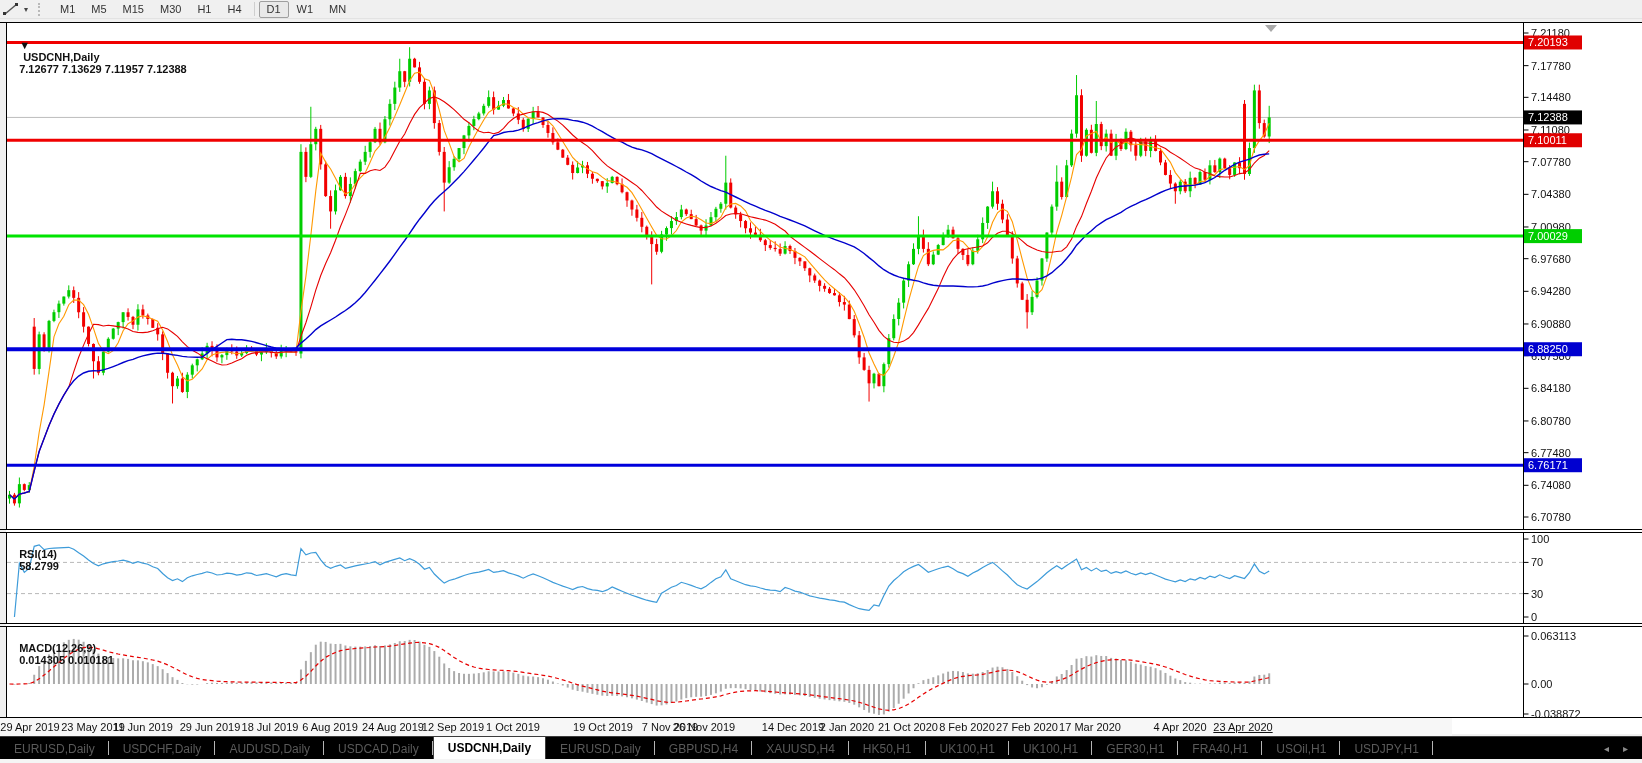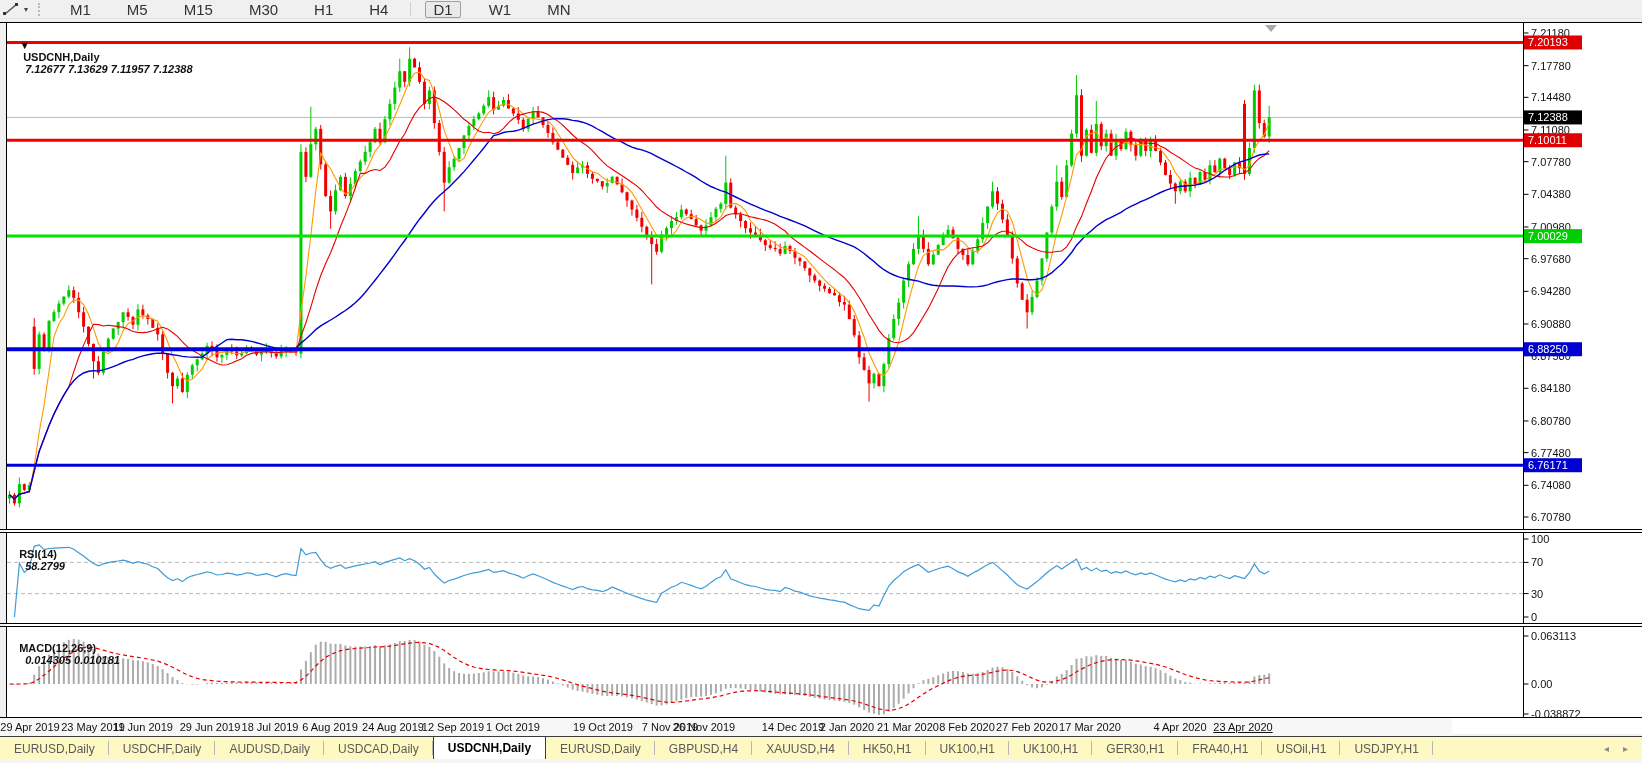--- a/index.html
+++ b/index.html
@@ -7,34 +7,34 @@
     width:1642px;height:763px;position:relative;overflow:hidden;
     background:#f0f0f0;font-family:"Liberation Sans",sans-serif;
     -webkit-font-smoothing:antialiased;
   }
   
   #toolbar{position:absolute;left:0;top:0;width:1642px;height:18px;background:#f0f0f0;
     border-bottom:1px solid #e3e3e3;display:flex;align-items:center;}
   #toolbar .tool-icon{display:flex;align-items:center;margin-left:2px;cursor:pointer;}
   #toolbar .caret{font-size:8px;color:#444;margin-left:2px;}
   #toolbar .grip{width:4px;height:13px;border-left:2px dotted #b9b9b9;margin:0 8px 0 10px;}
-  .tf-btn{font-size:15px;color:#333;padding:1px 7px;margin:0 10px;border:1px solid transparent;
+  .tf-btn{font-size:11px;color:#333;padding:1px 7px;margin:0 0;border:1px solid transparent;
     border-radius:2px;cursor:pointer;line-height:13px;}
   .tf-btn.active{background:#e9e9e9;border:1px solid #9f9f9f;}
   .tb-sep{width:1px;height:14px;background:#cfcfcf;margin:0 4px;}
   
   .panel-svg{position:absolute;left:0;}
   #chart-bg{position:absolute;left:6px;top:22px;width:1636px;height:712px;background:#ffffff;}
   .panel-header{position:absolute;left:13px;font-size:11px;font-weight:700;color:#111;z-index:5;white-space:pre;}
-  .panel-header .val{font-weight:700;margin-left:6px;font-style:italic;}
+  .panel-header .val{font-weight:700;margin-left:0;}
   
   #date-axis{position:absolute;left:0;top:718px;width:1452px;height:18px;background:#f7f7f7;}
   .date-label{position:absolute;top:3px;transform:translateX(-50%);font-size:11px;color:#111;white-space:nowrap;}
   
-  #tab-bar{position:absolute;left:0;top:736px;width:1642px;height:23px;background:#fef9c3;
+  #tab-bar{position:absolute;left:0;top:736px;width:1642px;height:23px;background:#000000;
     border-top:1px solid #3c3c3c;display:flex;align-items:stretch;}
   .tab{font-size:12px;color:#5a5a5a;padding:0 14px;display:flex;align-items:center;cursor:pointer;position:relative;}
   .tab:not(.active):after{content:"";position:absolute;right:0;top:4px;height:14px;width:1px;background:#b5b5b5;}
   .tab.active{background:#ffffff;color:#000;border:1px solid #3c3c3c;border-top:none;font-weight:600;}
   #tab-scroll{margin-left:auto;display:flex;align-items:center;gap:14px;padding-right:14px;color:#8a8a8a;font-size:10px;}
   #tab-scroll span{cursor:pointer;}
   #bottom-strip{position:absolute;left:0;top:759px;width:1642px;height:4px;background:#f5f5f5;}
 </style>
 </head>
 <body>
@@ -962,21 +962,21 @@
     <span class="date-label" style="left: 270px;">18 Jul 2019</span>
     <span class="date-label" style="left: 330px;">6 Aug 2019</span>
     <span class="date-label" style="left: 393px;">24 Aug 2019</span>
     <span class="date-label" style="left: 453px;">12 Sep 2019</span>
     <span class="date-label" style="left: 513px;">1 Oct 2019</span>
     <span class="date-label" style="left: 603px;">19 Oct 2019</span>
     <span class="date-label" style="left: 670px;">7 Nov 2019</span>
     <span class="date-label" style="left: 704px;">26 Nov 2019</span>
     <span class="date-label" style="left: 793px;">14 Dec 2019</span>
     <span class="date-label" style="left: 847px;">2 Jan 2020</span>
-    <span class="date-label" style="left: 908px;">21 Mar 2020</span>
+    <span class="date-label" style="left: 908px;">21 Oct 2020</span>
     <span class="date-label" style="left: 967px;">8 Feb 2020</span>
     <span class="date-label" style="left: 1027px;">27 Feb 2020</span>
     <span class="date-label" style="left: 1076px; padding-left: 28px;">17 Mar 2020</span>
     <span class="date-label" style="left: 1180px;">4 Apr 2020</span>
     <span class="date-label" style="left: 1243px; text-decoration: underline;">23 Apr 2020</span>
   </div>
 
 <div id="tab-bar">
   <div id="tabs-holder" style="display:flex">
       <div class="tab">EURUSD,Daily</div>

